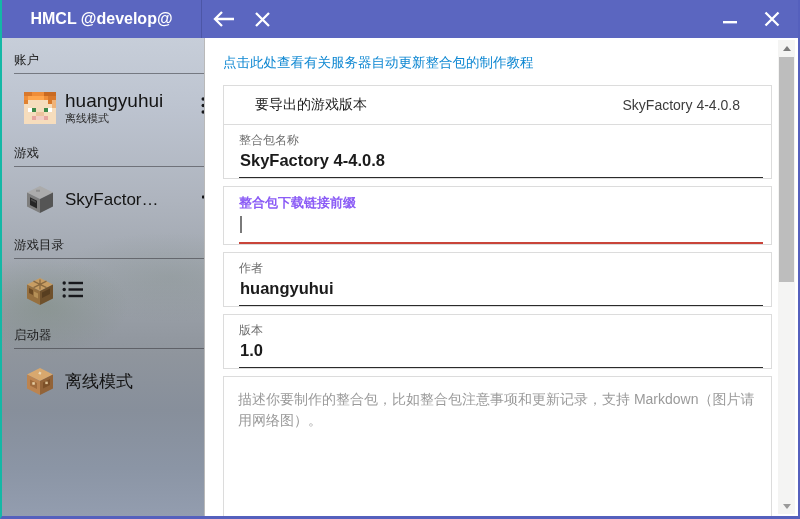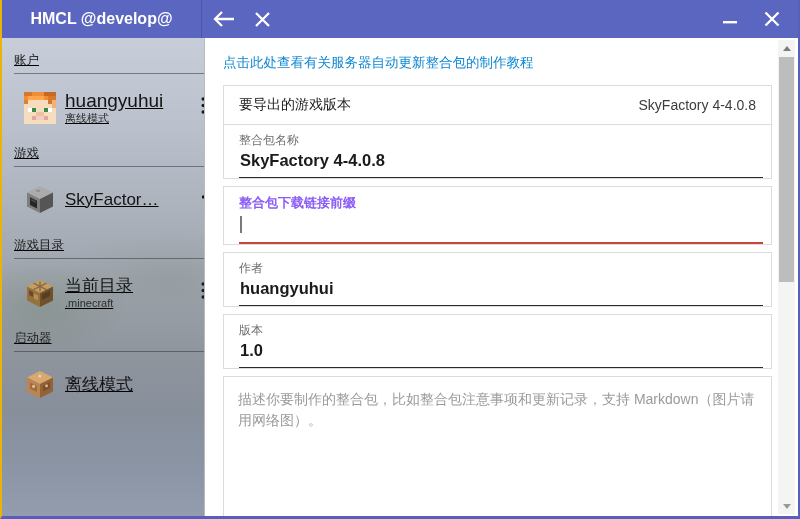--- a/index.html
+++ b/index.html
@@ -1,50 +1,50 @@
 <!DOCTYPE html>
 <html><head>
 <meta charset="utf-8">
 <style>
   html,body{margin:0;padding:0;background:#3a3a3a;}
   *{box-sizing:border-box;font-family:"Liberation Sans",sans-serif;}
   .window{position:relative;width:800px;height:519px;background:#fff;overflow:hidden;
-    border-left:2px solid #eab308;border-right:2px solid #5560bd;border-bottom:3px solid #5560bd;}
+    border-left:2px solid #14b8a6;border-right:2px solid #5560bd;border-bottom:3px solid #5560bd;}
   
   .titlebar{position:absolute;top:0;left:0;width:100%;height:38px;background:#5b66c0;display:flex;z-index:5;}
   .titlebar .app-title{width:200px;flex:0 0 200px;color:#fff;font-weight:bold;font-size:16px;
     display:flex;align-items:center;justify-content:center;border-right:1px solid #4c56a6;}
   .wizardbar{flex:1;display:flex;align-items:center;color:#fff;}
   .tb-icon{width:24px;height:24px;display:flex;align-items:center;justify-content:center;cursor:pointer;}
   .tb-icon svg{display:block;}
   .wizard-title{font-weight:bold;font-size:15px;margin-left:14px;white-space:nowrap;}
   .tb-spacer{flex:1;}
   
   .sidebar{position:absolute;left:0;top:38px;width:239px;bottom:0;
     background:
       radial-gradient(120px 70px at 18% 56%, rgba(108,128,102,0.30), rgba(108,128,102,0) 70%),
       radial-gradient(150px 60px at 70% 50%, rgba(120,135,125,0.22), rgba(120,135,125,0) 75%),
       linear-gradient(180deg,#c7ced9 0%,#bdc4d0 14%,#aeb4be 34%,#9da3ab 52%,#8f959d 66%,#878f9b 78%,#8b95a5 90%,#939daf 100%);
-    overflow:hidden;text-decoration:underline;}
+    overflow:hidden;}
   .section-label{margin:14px 10px 0 12px;font-size:12.5px;color:#1c1c1c;}
   .section-divider{margin:4px 10px 0 12px;border-bottom:1px solid rgba(55,55,60,0.55);}
   .side-item{display:flex;align-items:center;margin:12px 0 0 0;padding:4px 18px 4px 22px;cursor:pointer;}
   .side-item .blockicon{flex:0 0 32px;width:32px;height:32px;}
   .side-item .txt{margin-left:9px;min-width:0;flex:1;}
   .side-item .t-main{font-size:17px;color:#141414;white-space:nowrap;overflow:hidden;line-height:21px;}
   .t-main.big{font-size:19px;}
   .side-item .t-sub{font-size:11px;color:#2d2d2d;line-height:13px;margin-top:1px;}
   .trail-icon{flex:0 0 auto;margin-left:6px;cursor:pointer;}
   .avatar{flex:0 0 32px;width:32px;height:32px;image-rendering:pixelated;}
   
   .main{position:absolute;left:202px;top:38px;right:0;bottom:0;background:#fff;border-left:1px solid #b9b9b9;}
   .content{position:absolute;left:18px;top:0;right:26px;bottom:0;}
   .tutorial-link{margin-top:16px;font-size:13.5px;color:#0d87d2;cursor:pointer;display:inline-block;}
   .card{border:1px solid #dcdcdc;background:#fff;}
-  .card.version-row{margin-top:13px;height:40px;display:flex;align-items:center;justify-content:space-between;padding:0 15px;}
+  .card.version-row{margin-top:13px;height:40px;display:flex;align-items:center;justify-content:space-between;padding:0 31px;}
   .version-label{font-size:14px;color:#1b1b1b;}
   .version-value{font-size:14px;color:#3c3c3c;}
   .card.field-card{margin-top:-1px;padding:7px 8px 0 15px;}
   .card.field-card.gapped{margin-top:7px;}
   .field-label{font-size:12px;color:#6e6e6e;}
   .field-label.error{color:#8b5cf6;font-weight:bold;font-size:13px;}
   .input-wrap{position:relative;}
   .field-input{display:block;width:100%;border:none;outline:none;background:transparent;
     font-size:16.5px;font-weight:bold;color:#1b1b1b;padding:2px 0 7px 1px;
     border-bottom:1.5px solid #2b2b2b;border-radius:0;}
@@ -201,24 +201,20 @@
     <div class="side-item">
       <svg class="blockicon" viewBox="0 0 32 32">
         <polygon points="16,3 29,9.5 16,16 3,9.5" fill="#c79d63"></polygon>
         <path d="M9.5 6.2 L22.5 12.7 M22.5 6.2 L9.5 12.7 M16 4.4 V14.6" stroke="#8a6a40" stroke-width="1.3" fill="none"></path>
         <polygon points="3,9.5 16,16 16,30 3,23.5" fill="#96703f"></polygon>
         <polygon points="5,13 9,15 9,20 5,18" fill="#6b4a24"></polygon>
         <polygon points="10,16.5 14,18.5 14,23.5 10,21.5" fill="#b59057"></polygon>
         <polygon points="29,9.5 16,16 16,30 29,23.5" fill="#6f512c"></polygon>
         <polygon points="18,17.5 26,13.5 26,19 18,23" fill="#573e20"></polygon>
       </svg>
-      <div class="txt">
-        <div class="t-main">当前目录</div>
-        <div class="t-sub">.minecraft</div>
-      </div>
       <span class="trail-icon">
         <svg width="22" height="19" viewBox="0 0 22 19">
           <g fill="#17181c">
               <circle cx="2.2" cy="3" r="1.7"></circle>
               <circle cx="2.2" cy="9.5" r="1.7"></circle>
               <circle cx="2.2" cy="16" r="1.7"></circle>
           <rect x="6.5" y="1.8" width="14.5" height="2.4"></rect>
               <rect x="6.5" y="8.3" width="14.5" height="2.4"></rect>
               <rect x="6.5" y="14.8" width="14.5" height="2.4"></rect>
             </g>

